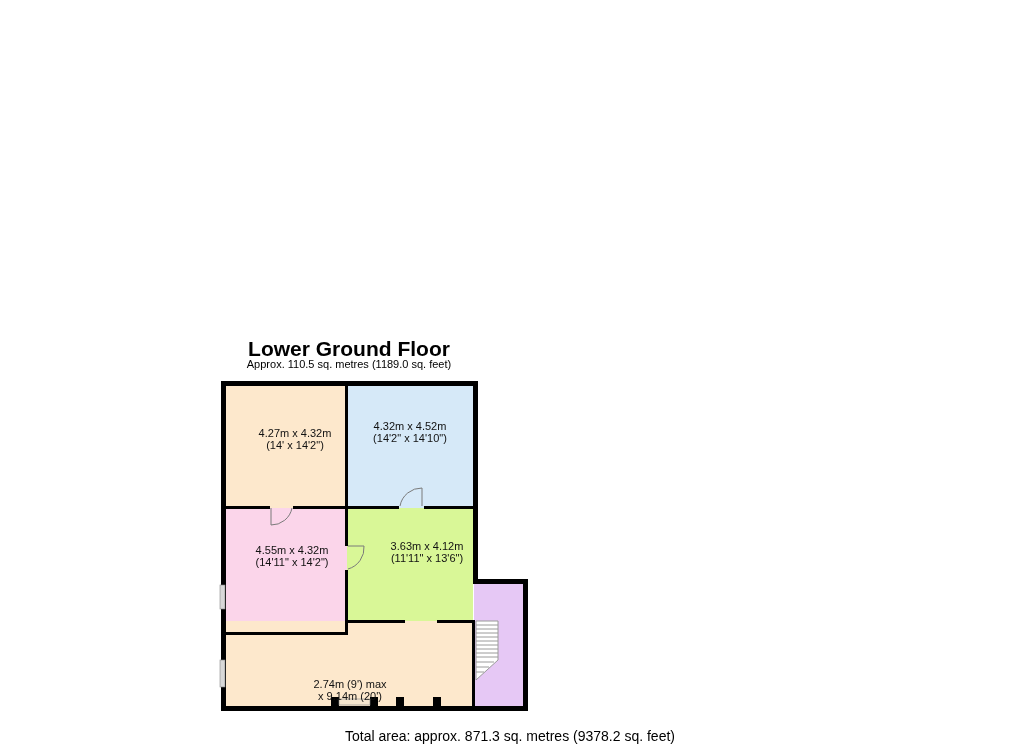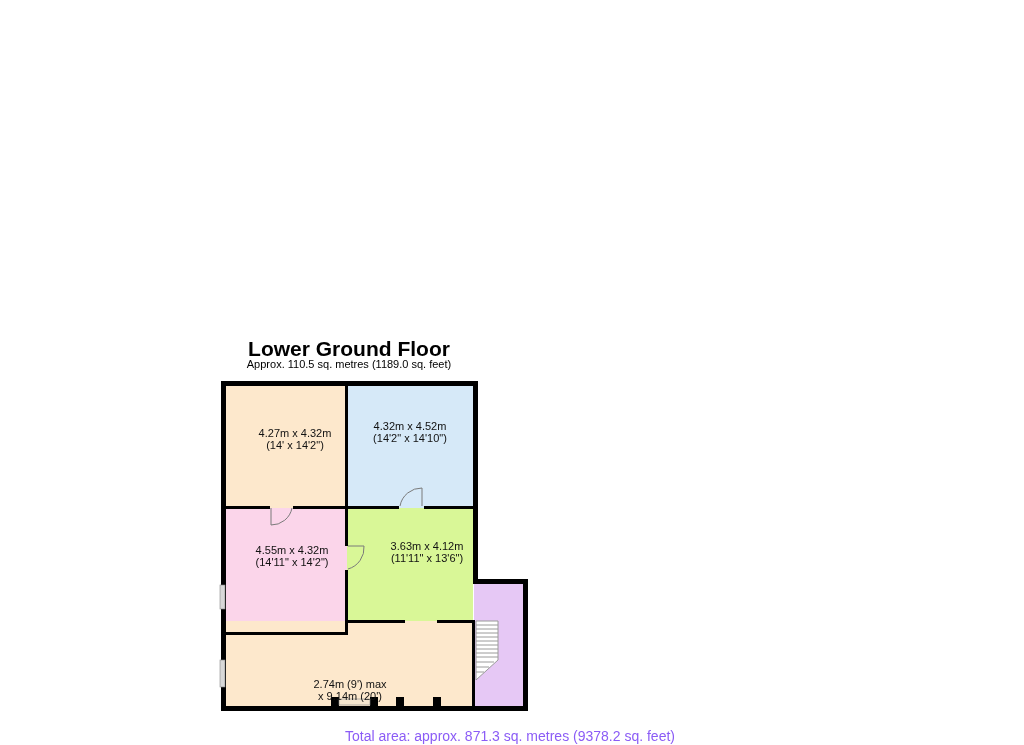--- a/index.html
+++ b/index.html
@@ -1,21 +1,21 @@
 <!DOCTYPE html>
 <html><head>
 <meta charset="utf-8">
 <style>
   html, body { margin: 0; padding: 0; background: #ffffff; }
   body { width: 1024px; height: 745px; position: relative; overflow: hidden; font-family: "Liberation Sans", sans-serif; }
   .title { position: absolute; left: 221px; width: 256px; top: 337px; text-align: center; font-weight: bold; font-size: 21px; color: #000; }
   .subtitle { position: absolute; left: 200px; width: 298px; top: 358px; text-align: center; font-size: 11px; color: #000; }
   .plan { position: absolute; left: 0; top: 0; }
   .room-label { position: absolute; font-size: 11px; color: #111; text-align: center; line-height: 12px; }
-  .total { position: absolute; left: 330px; width: 360px; top: 728px; text-align: center; font-size: 14px; color: #8b5cf6; }
+  .total { position: absolute; left: 330px; width: 360px; top: 728px; text-align: center; font-size: 14px; color: #000000; }
 </style>
 </head>
 <body>
 
 <div class="title">Lower Ground Floor</div>
 <div class="subtitle">Approx. 110.5 sq. metres (1189.0 sq. feet)</div>
 
 <svg class="plan" width="1024" height="745">
 
   <rect x="226" y="386" width="121" height="122" fill="#fde8cc"></rect>

